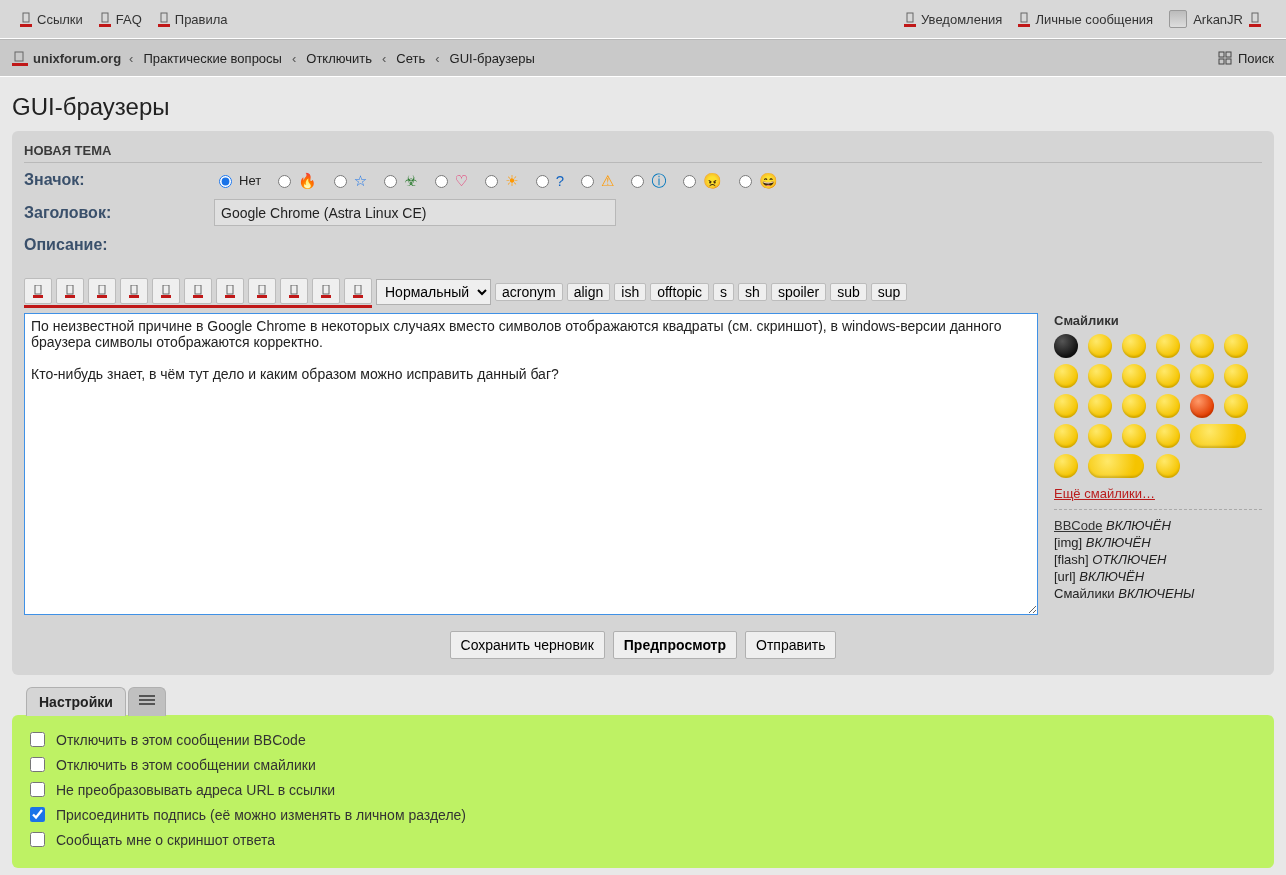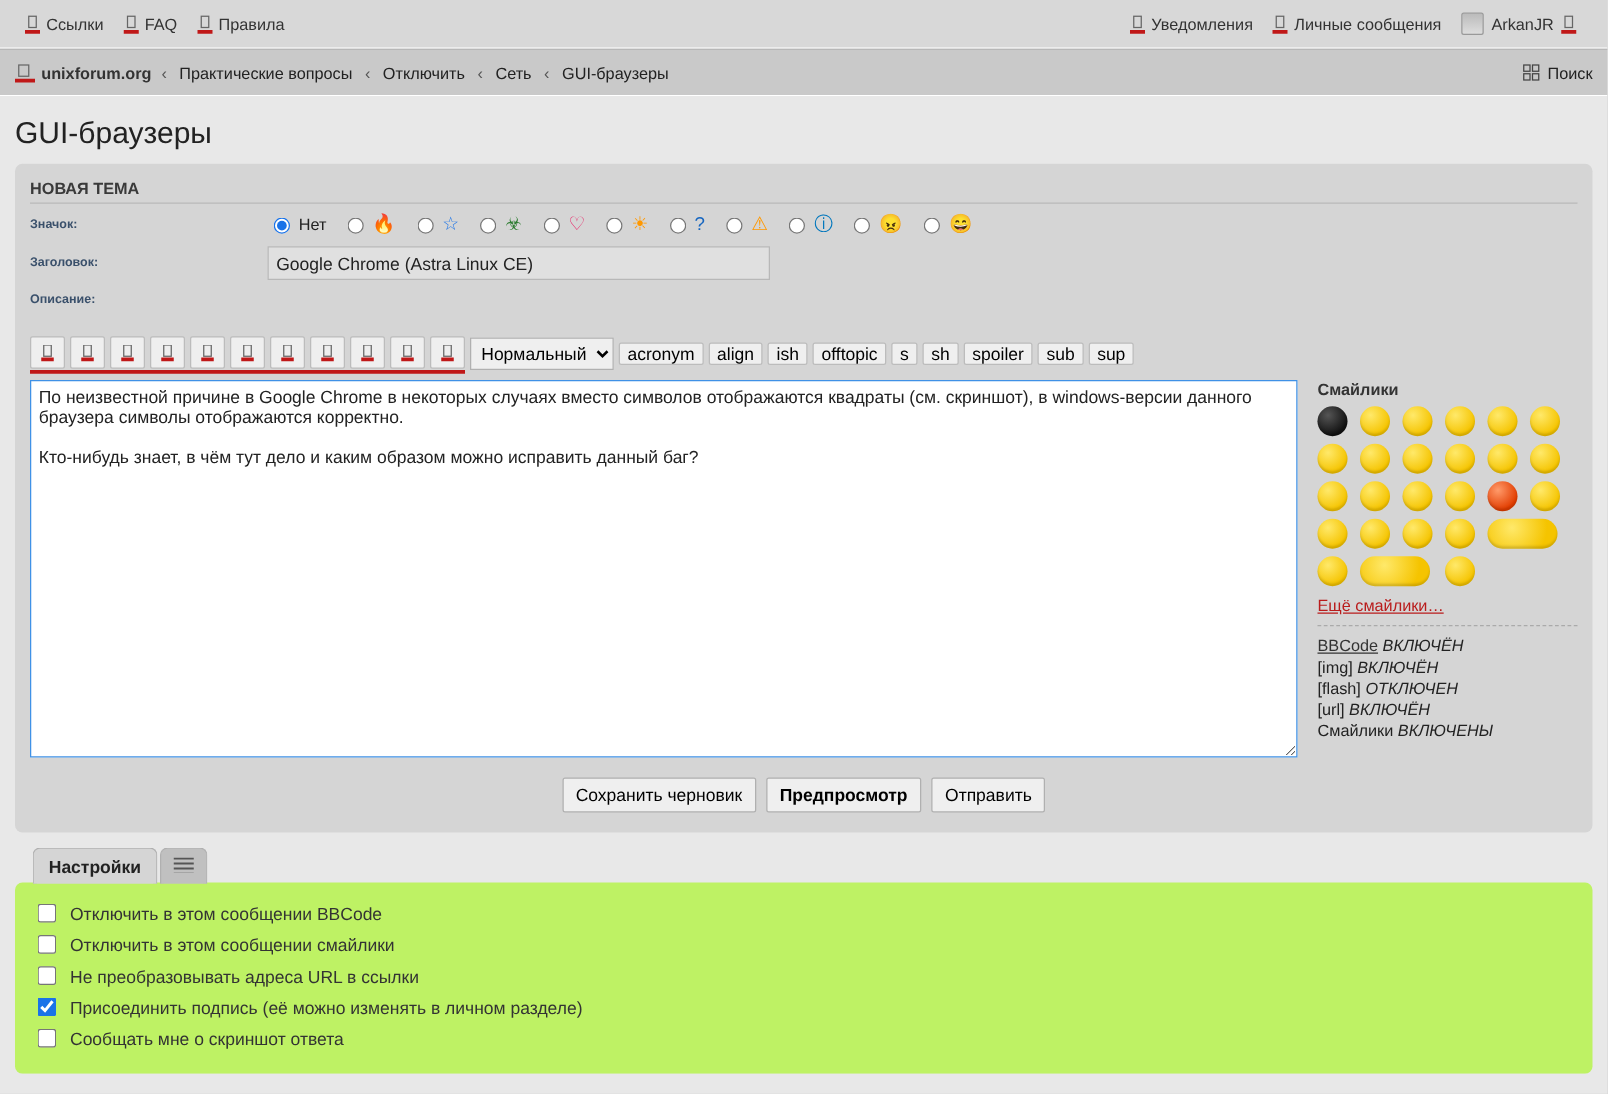--- a/index.html
+++ b/index.html
@@ -82,21 +82,21 @@
     color: #3a3a3a;
     border-bottom: 1px solid #b9b9b9;
     padding-bottom: 4px;
   }
 
   .form-row {
     display: flex; align-items: center; gap: 12px;
     margin: 6px 0 10px 0;
   }
   .form-row > label {
-    width: 178px; color: #3a506b; font-weight: 700; font-size: 10px;
+    width: 178px; color: #3a506b; font-weight: 700; font-size: 16px;
   }
   .form-row .field { flex: 0 0 auto; }
   input[type=text] {
     width: 402px; height: 27px;
     background: #e0e0e0;
     border: 1px solid #b8b8b8;
     padding: 2px 6px;
     font-size: 14px; color: #222;
   }
 

